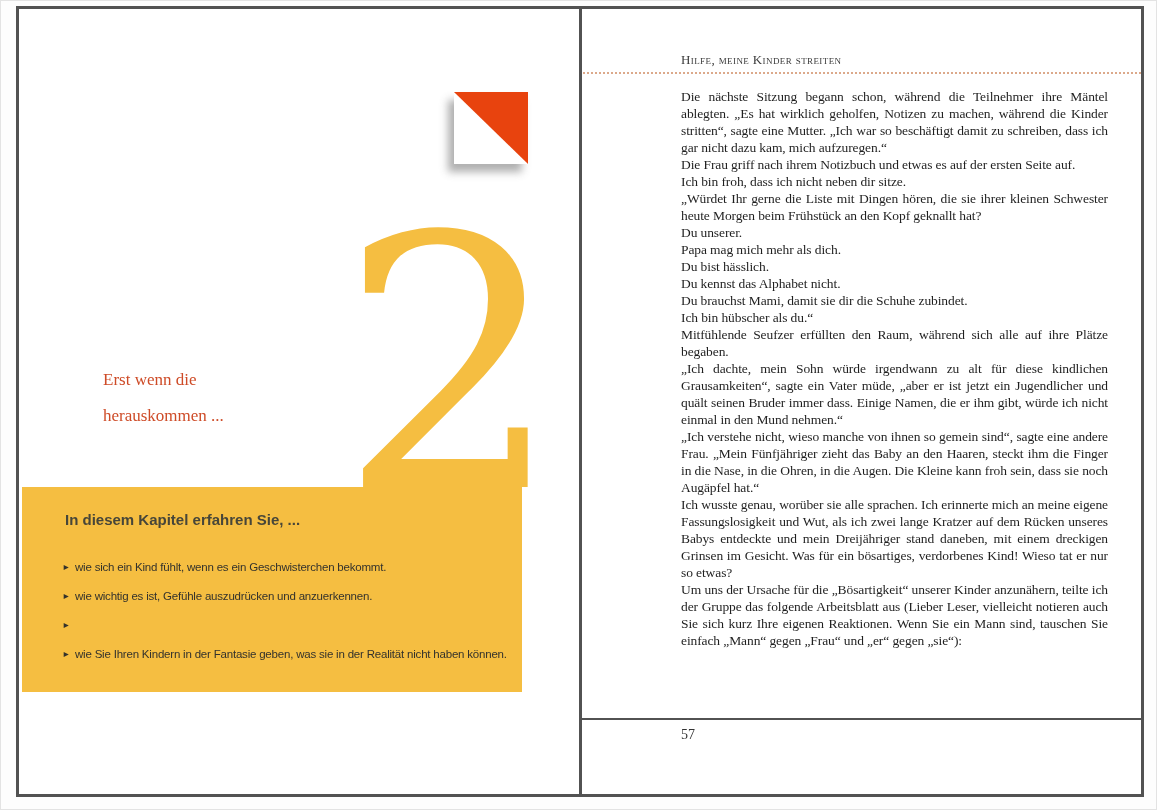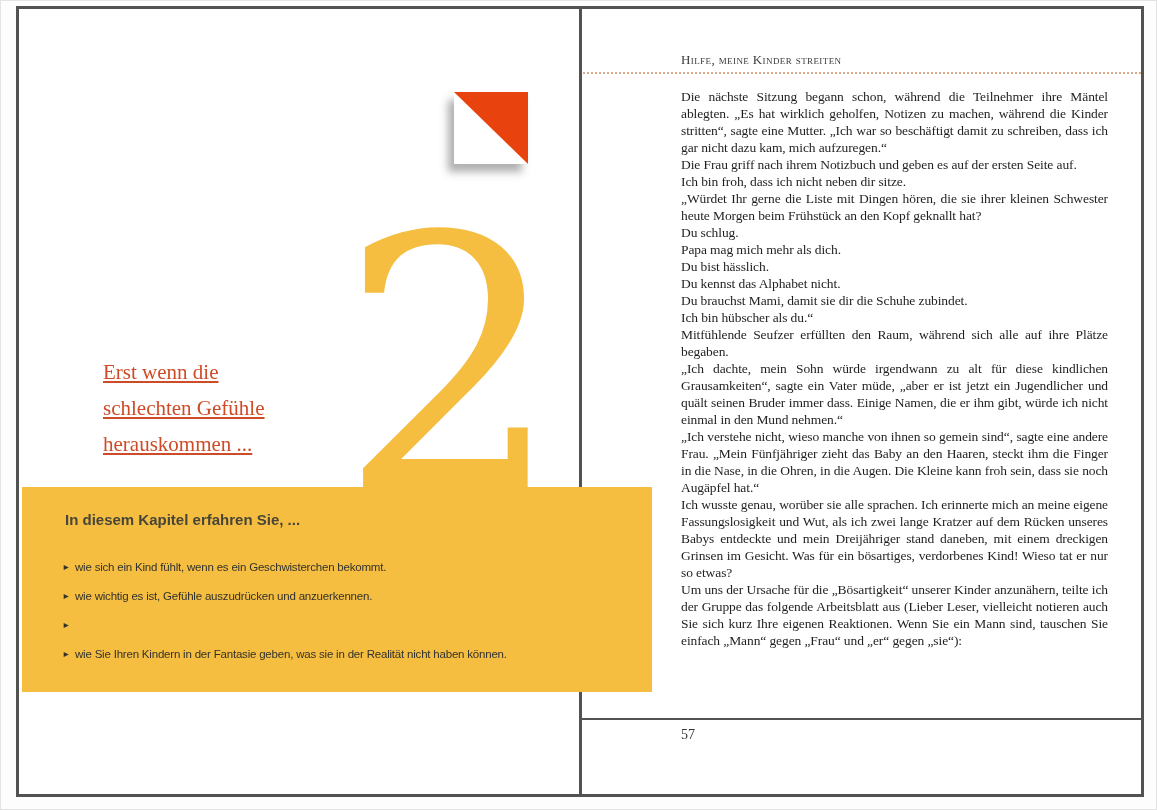--- a/index.html
+++ b/index.html
@@ -35,25 +35,25 @@
   .fold-red{
     position:absolute;inset:0;background:var(--fold-red);
     clip-path:polygon(0 0,100% 0,100% 100%);
   }
   .chapter-number{
     position:absolute;left:330px;top:191px;width:232px;text-align:right;
     font-family:"DejaVu Serif",serif;font-size:350px;line-height:350px;
     color:var(--accent-yellow);
   }
   .chapter-title{
-    position:absolute;left:103px;top:354px;
-    font-size:21px;line-height:36px;color:var(--title-red);text-decoration:underline;
+    position:absolute;left:103px;top:362px;
+    font-size:17px;line-height:36px;color:var(--title-red);
   }
   .info-box{
-    position:absolute;left:22px;top:487px;width:630px;height:205px;
+    position:absolute;left:22px;top:487px;width:500px;height:205px;
     background:var(--accent-yellow);
   }
   .info-heading{
     position:absolute;left:43px;top:24px;
     font-family:"Liberation Sans",sans-serif;font-weight:bold;font-size:15px;
     color:var(--box-heading-text);
   }
   .bullets{position:absolute;left:40px;top:66px;width:495px;}
   .bullet{
     display:flex;align-items:flex-start;
@@ -95,21 +95,20 @@
   <div class="spine"></div>
 
   <div class="fold-icon">
     <div class="fold-red"></div>
   </div>
 
   <div class="chapter-number">2</div>
 
   <div class="chapter-title">
     <div class="title-line">Erst wenn die</div>
-      <div class="title-line">schlechten Gefühle</div>
       <div class="title-line">herauskommen ...</div>
   </div>
 
   <div class="info-box">
     <div class="info-heading">In diesem Kapitel erfahren Sie, ...</div>
     <div class="bullets">
       <div class="bullet">
           <span class="bullet-marker">►</span>
           <span class="bullet-text">wie sich ein Kind fühlt, wenn es ein Geschwisterchen bekommt.</span>
         </div>
@@ -125,24 +124,24 @@
           <span class="bullet-text">wie Sie Ihren Kindern in der Fantasie geben, was sie in der Realität nicht haben können.</span>
         </div>
     </div>
   </div>
 
   <div class="running-header">Hilfe, meine Kinder streiten</div>
   <div class="dotted-rule"></div>
 
   <div class="body-text">
     <p>Die nächste Sitzung begann schon, während die Teilnehmer ihre Mäntel ablegten. „Es hat wirklich geholfen, Notizen zu machen, während die Kinder stritten“, sagte eine Mutter. „Ich war so beschäftigt damit zu schreiben, dass ich gar nicht dazu kam, mich aufzuregen.“</p>
-      <p>Die Frau griff nach ihrem Notizbuch und geben es auf der ersten Seite auf.</p>
+      <p>Die Frau griff nach ihrem Notizbuch und etwas es auf der ersten Seite auf.</p>
       <p>Ich bin froh, dass ich nicht neben dir sitze.</p>
       <p>„Würdet Ihr gerne die Liste mit Dingen hören, die sie ihrer kleinen Schwester heute Morgen beim Frühstück an den Kopf geknallt hat?</p>
-      <p>Du schlug.</p>
+      <p>Du unserer.</p>
       <p>Papa mag mich mehr als dich.</p>
       <p>Du bist hässlich.</p>
       <p>Du kennst das Alphabet nicht.</p>
       <p>Du brauchst Mami, damit sie dir die Schuhe zubindet.</p>
       <p>Ich bin hübscher als du.“</p>
       <p>Mitfühlende Seufzer erfüllten den Raum, während sich alle auf ihre Plätze begaben.</p>
       <p>„Ich dachte, mein Sohn würde irgendwann zu alt für diese kindlichen Grausamkeiten“, sagte ein Vater müde, „aber er ist jetzt ein Jugendlicher und quält seinen Bruder immer dass. Einige Namen, die er ihm gibt, würde ich nicht einmal in den Mund nehmen.“</p>
       <p>„Ich verstehe nicht, wieso manche von ihnen so gemein sind“, sagte eine andere Frau. „Mein Fünfjähriger zieht das Baby an den Haaren, steckt ihm die Finger in die Nase, in die Ohren, in die Augen. Die Kleine kann froh sein, dass sie noch Augäpfel hat.“</p>
       <p>Ich wusste genau, worüber sie alle sprachen. Ich erinnerte mich an meine eigene Fassungslosigkeit und Wut, als ich zwei lange Kratzer auf dem Rücken unseres Babys entdeckte und mein Dreijähriger stand daneben, mit einem dreckigen Grinsen im Gesicht. Was für ein bösartiges, verdorbenes Kind! Wieso tat er nur so etwas?</p>
       <p>Um uns der Ursache für die „Bösartigkeit“ unserer Kinder anzunähern, teilte ich der Gruppe das folgende Arbeitsblatt aus (Lieber Leser, vielleicht notieren auch Sie sich kurz Ihre eigenen Reaktionen. Wenn Sie ein Mann sind, tauschen Sie einfach „Mann“ gegen „Frau“ und „er“ gegen „sie“):</p>

